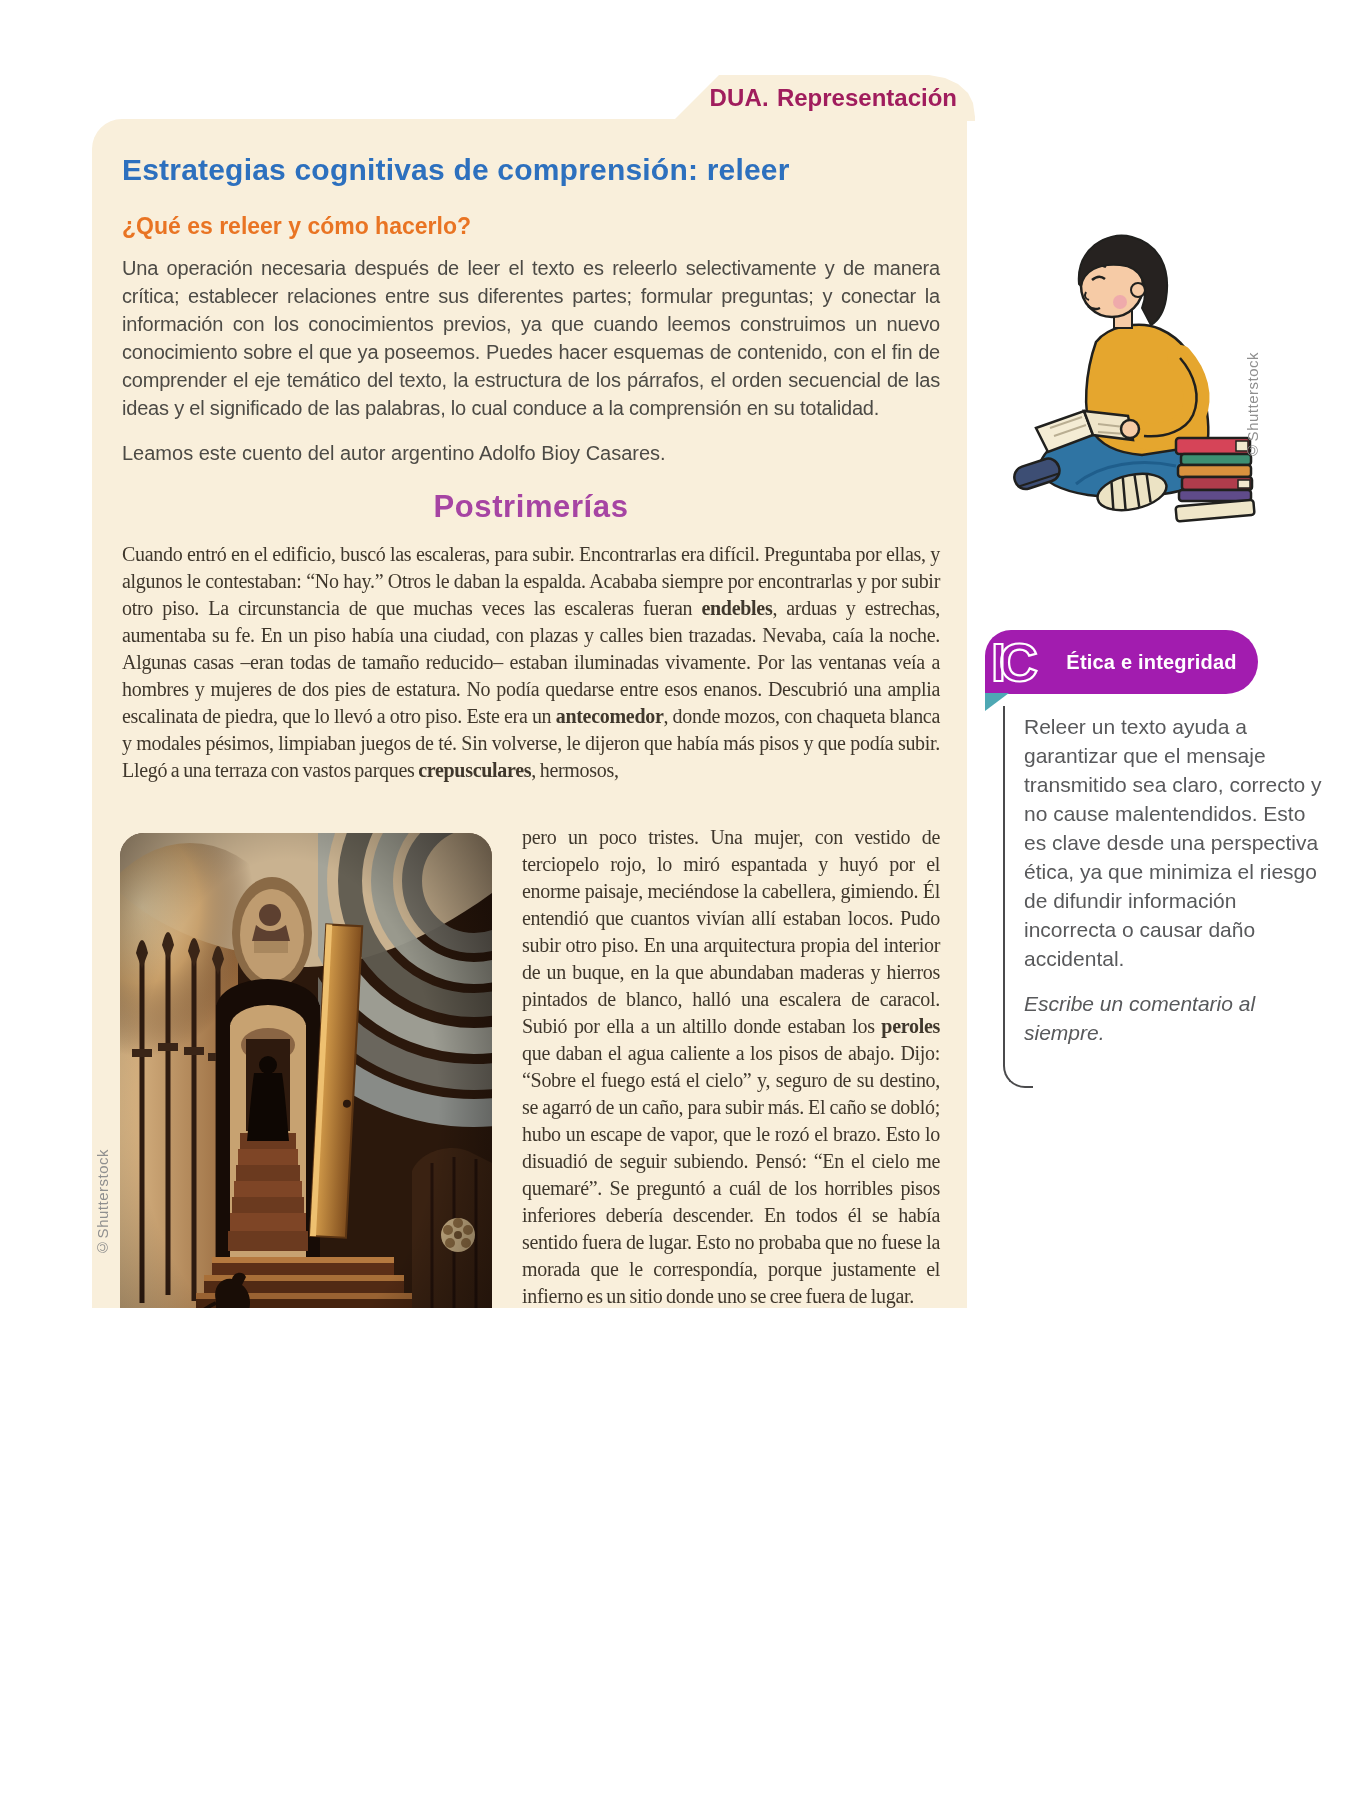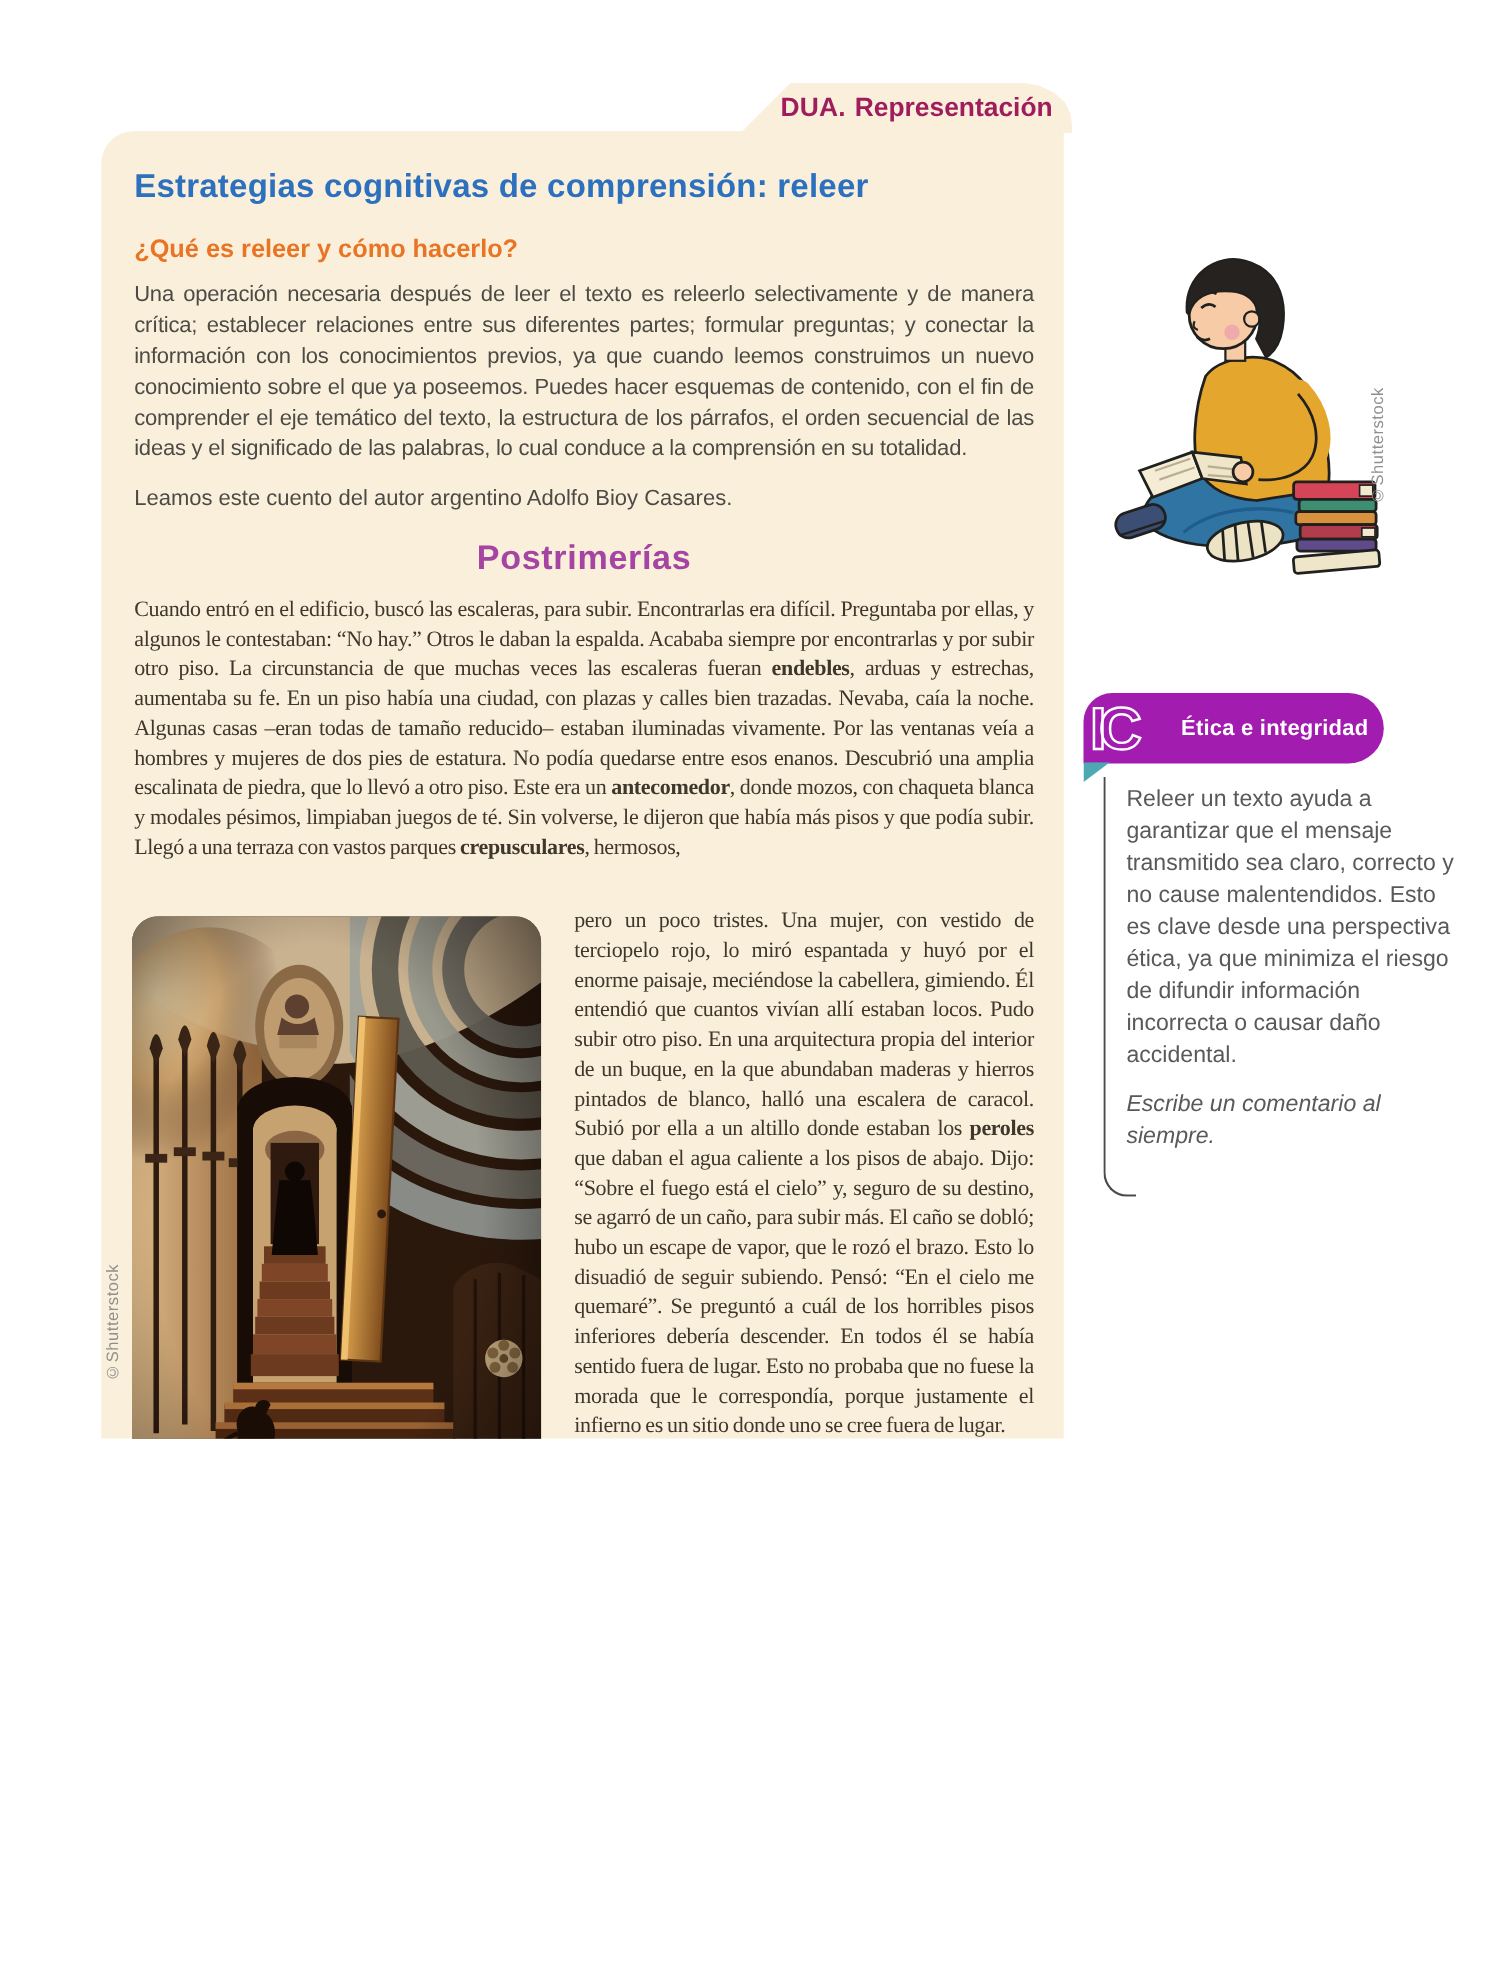--- a/index.html
+++ b/index.html
@@ -36,21 +36,21 @@
 
   
   .boy-illo{position:absolute;left:980px;top:222px;width:285px;height:310px;}
   .boy-illo svg{width:100%;height:100%;display:block;}
   .illo-credit{position:absolute;right:4px;top:130px;}
 
   
   .callout-header{position:absolute;left:985px;top:630px;width:273px;height:64px;background:#a21caf;
     border-radius:26px 32px 32px 0;display:flex;align-items:center;}
   .ic-logo{position:absolute;left:0px;top:3px;width:90px;height:60px;}
-  .callout-title{flex:1;text-align:right;padding-left:74px;padding-right:14px;color:#ffffff;
+  .callout-title{flex:1;text-align:center;padding-left:74px;padding-right:14px;color:#ffffff;
     font-weight:700;font-size:20px;letter-spacing:.2px;}
   .callout-tail{position:absolute;left:985px;top:693px;width:24px;height:18px;}
   .callout-line{position:absolute;left:1003px;top:706px;width:28px;height:380px;
     border-left:2px solid #4a4a4c;border-bottom:2px solid #4a4a4c;border-bottom-left-radius:22px;}
   .callout-body{position:absolute;left:1024px;top:712px;width:300px;font-size:21px;line-height:29px;color:#58595b;}
   .callout-prompt{margin-top:16px;font-style:italic;}
 
   
   .footer-text{position:absolute;left:950px;top:1692px;width:243px;text-align:right;
     font-size:20px;color:#808184;line-height:26px;letter-spacing:.4px;}

